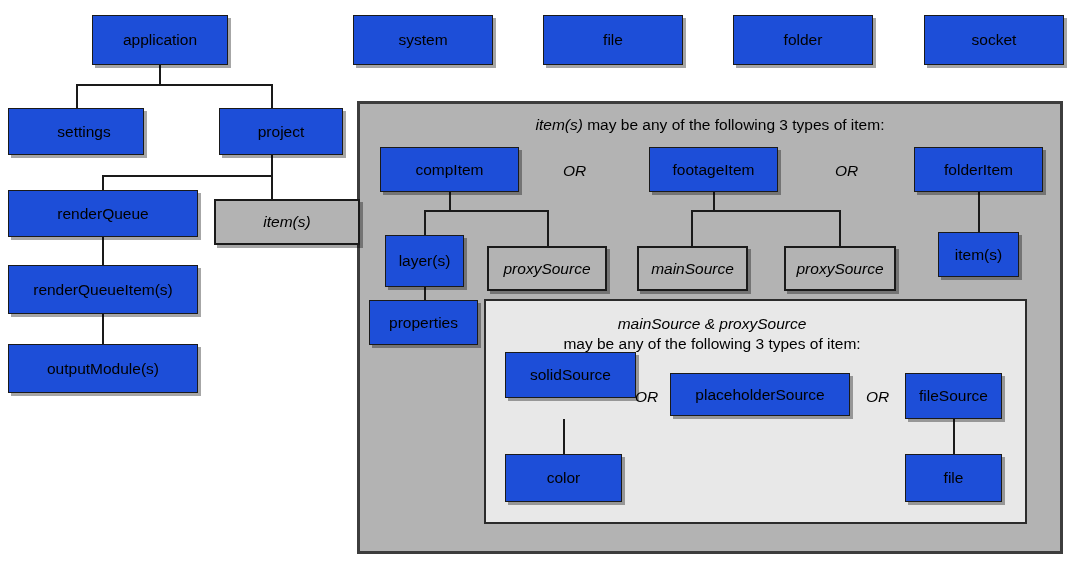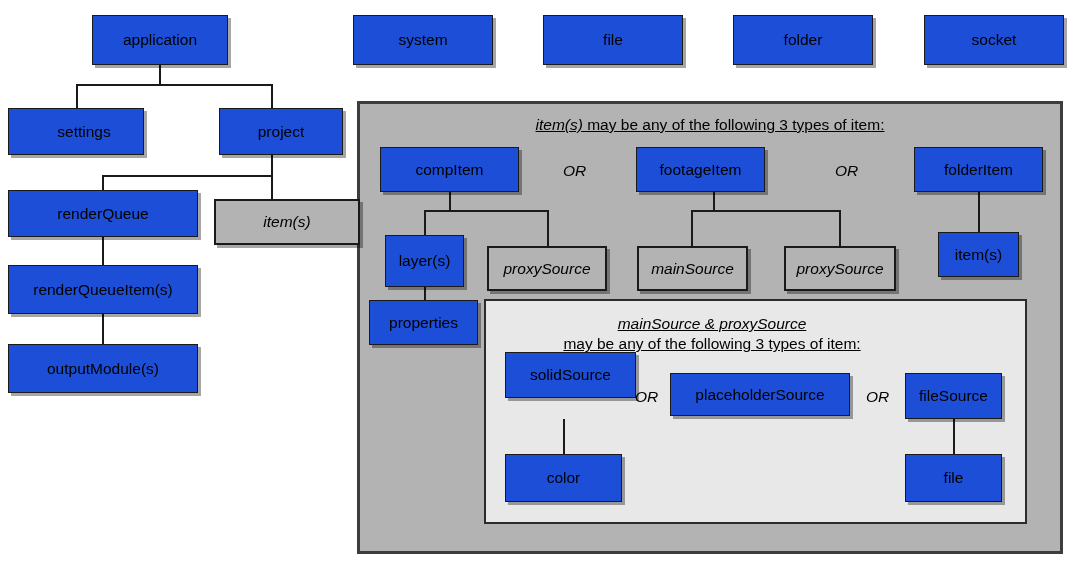--- a/index.html
+++ b/index.html
@@ -55,21 +55,20 @@
     background: #e8e8e8;
     border: 2.5px solid #2b2b2b;
   }
   .caption {
     position: absolute;
     font-size: 15.5px;
     color: #000;
     text-align: center;
     line-height: 1.3;
     white-space: nowrap;
-    text-decoration: underline;
   }
   .caption .em {
     font-style: italic;
   }
   .orlabel {
     position: absolute;
     font-size: 15.5px;
     font-style: italic;
     color: #000;
   }
@@ -138,21 +137,21 @@
 
   <div class="line v" style="left:713px; top:192px; height:18px;"></div>
   <div class="line h" style="left:691px; top:210px; width:149px;"></div>
   <div class="line v" style="left:691px; top:210px; height:36px;"></div>
   <div class="line v" style="left:839px; top:210px; height:36px;"></div>
 
   <div class="line v" style="left:978px; top:192px; height:40px;"></div>
 
   <div class="node shadowed" style="left:380px; top:147px; width:139px; height:45px;">compItem</div>
 
-  <div class="node shadowed" style="left:636px; top:147px; width:129px; height:45px;">footageItem</div>
+  <div class="node shadowed" style="left:649px; top:147px; width:129px; height:45px;">footageItem</div>
 
   <div class="node shadowed" style="left:914px; top:147px; width:129px; height:45px;">folderItem</div>
 
   <div class="node shadowed" style="left:385px; top:235px; width:79px; height:52px;">layer(s)</div>
 
   <div class="node shadowed" style="left:369px; top:300px; width:109px; height:45px;">properties</div>
 
   <div class="node shadowed thick grey italic" style="left:487px; top:246px; width:120px; height:45px;">proxySource</div>
 
   <div class="node shadowed thick grey italic" style="left:637px; top:246px; width:111px; height:45px;">mainSource</div>

